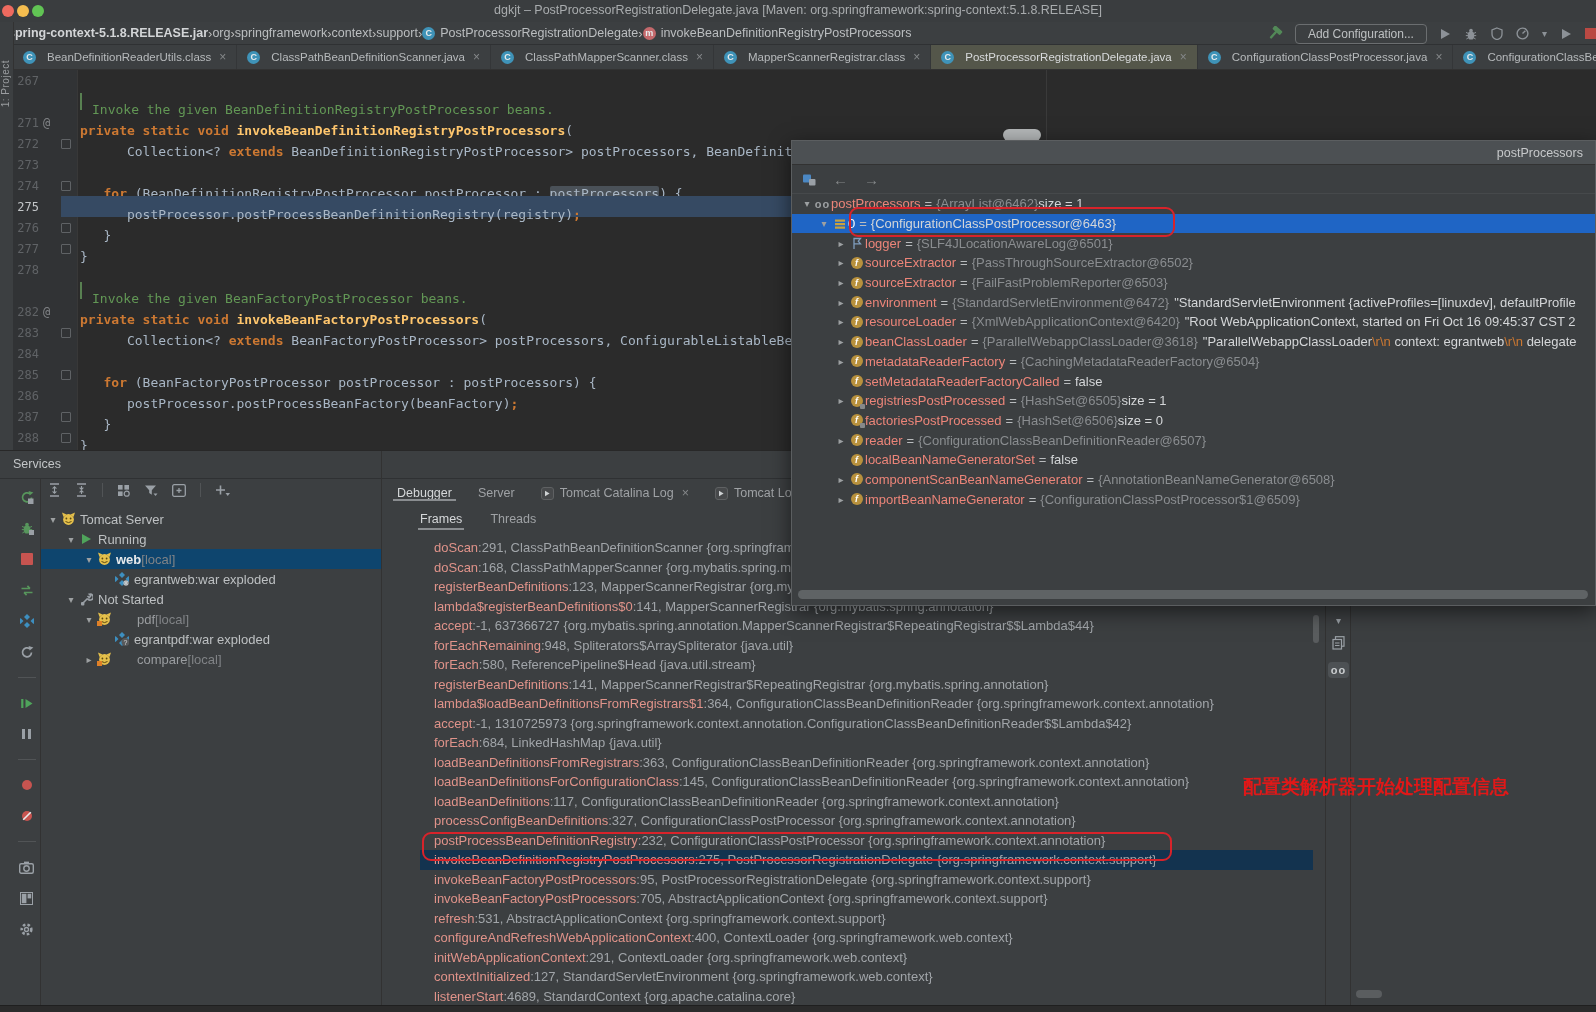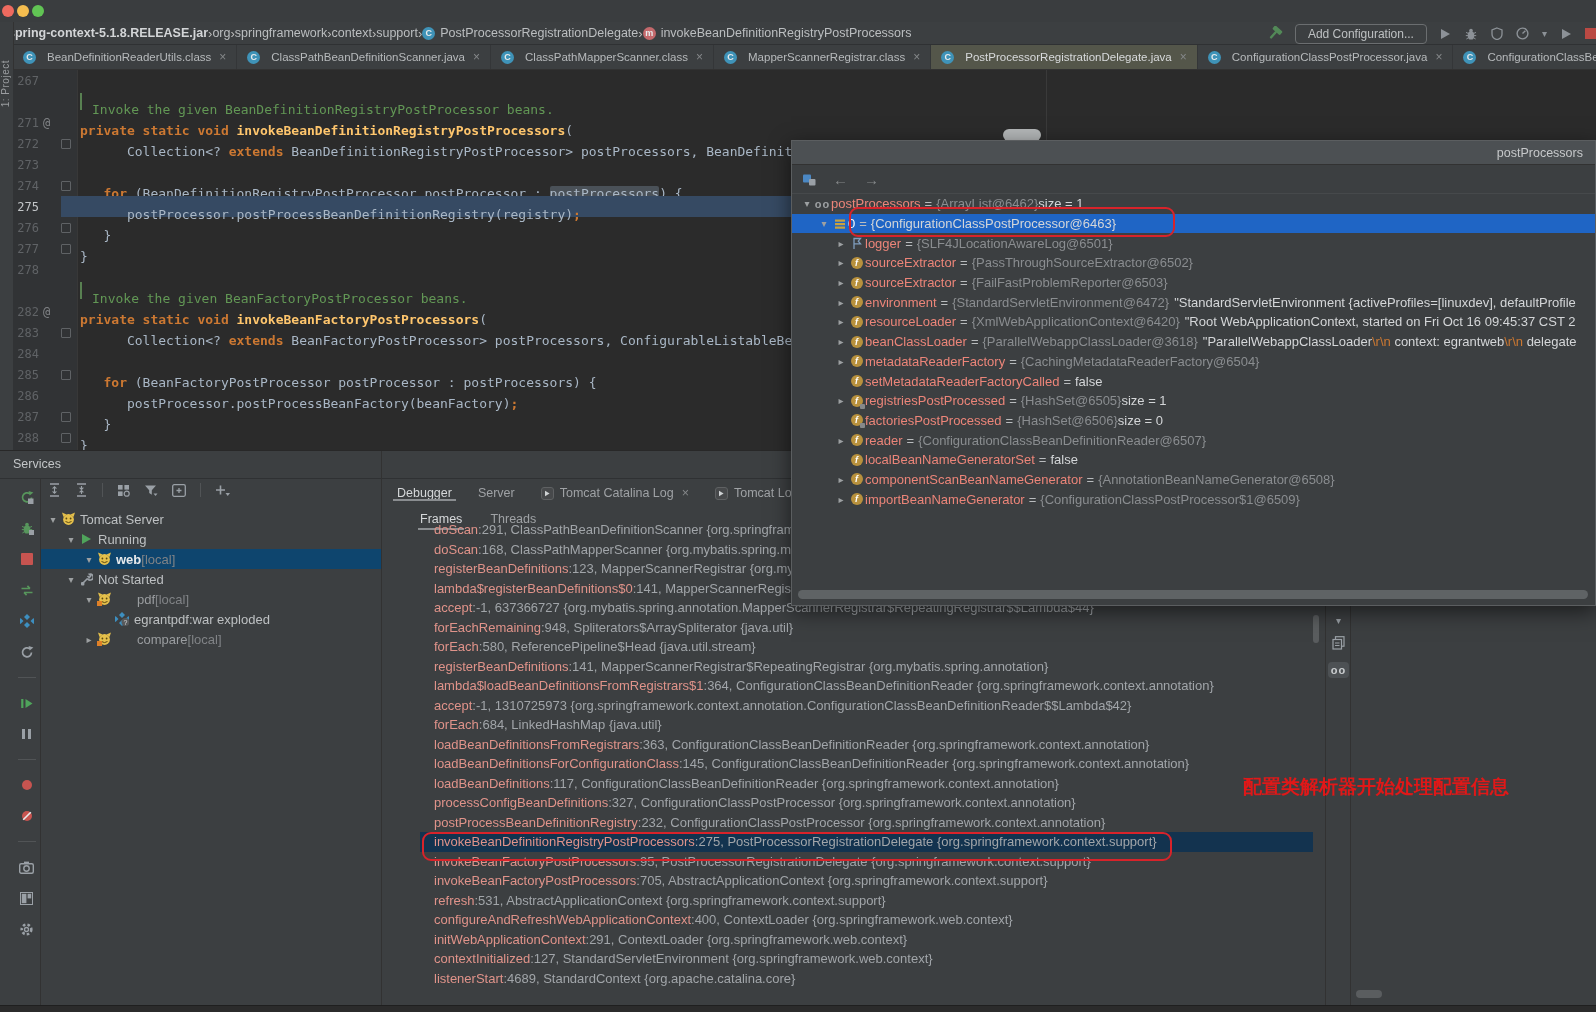--- a/index.html
+++ b/index.html
@@ -71,21 +71,21 @@
   #dbg-divider{position:absolute;left:381px;top:451px;width:1px;bottom:7px;background:#323232;}
   #dbg-tabs{position:absolute;left:397px;top:480px;height:26px;display:flex;align-items:center;gap:26px;font-size:12.5px;color:#9fa2a5;}
   .dtab{display:flex;align-items:center;gap:6px;height:16px;position:relative;white-space:nowrap;}
   .dtab.active{color:#d6d8da;}
   .dtab.active::after{content:"";position:absolute;left:-4px;right:-4px;bottom:0;height:2px;background:#8a8d90;}
   .dtab .x{color:#85888a;margin-left:2px;}
   #dbg-subtabs{position:absolute;left:420px;top:508px;height:22px;display:flex;gap:28px;font-size:12.5px;color:#9fa2a5;}
   .sstab{position:relative;display:flex;align-items:center;height:22px;}
   .sstab.active{color:#d6d8da;}
   .sstab.active::after{content:"";position:absolute;left:-2px;right:-2px;bottom:0;height:2px;background:#8a8d90;}
-  #frames{position:absolute;left:420px;top:520px;width:893px;height:469px;overflow:hidden;}
+  #frames{position:absolute;left:420px;top:538px;width:893px;height:469px;overflow:hidden;}
   .frow{height:19.5px;display:flex;align-items:center;padding-left:14px;font-size:13px;white-space:nowrap;}
   .frow.selected{background:#13334f;}
   .fmethod{color:#e0938a;}
   .frest{color:#a1a5a9;}
   
   #fr-scroll{position:absolute;left:1313px;top:615px;width:6px;height:28px;background:#5a5d5f;border-radius:3px;}
   #fr-div1{position:absolute;left:1325px;top:530px;width:1px;bottom:7px;background:#323232;}
   #fr-div2{position:absolute;left:1350px;top:530px;width:1px;bottom:7px;background:#323232;}
   #fr-icons{position:absolute;left:1327px;top:612px;width:23px;display:flex;flex-direction:column;align-items:center;gap:9px;}
   .glassbox{background:#4d5154;border-radius:4px;padding:2px 3px;color:#c9ccce;font-weight:bold;font-size:11px;letter-spacing:1px;}
@@ -120,20 +120,21 @@
 </style>
 </head>
 <body>
 
 <div id="app">
 
   <div id="titlebar">
     <span class="tl" style="left:2px;background:#ee6a5f"></span>
     <span class="tl" style="left:17px;background:#f5bd4f"></span>
     <span class="tl" style="left:32px;background:#61c454"></span>
+    <div class="title">dgkjt – PostProcessorRegistrationDelegate.java [Maven: org.springframework:spring-context:5.1.8.RELEASE]</div>
   </div>
 
   <div id="navbar">
     <div id="breadcrumbs" style="display:flex;align-items:center;">
         <span class="crumb first">
           <span class="lbl">spring-context-5.1.8.RELEASE.jar</span>
         </span>
         <span class="sep">›</span>
         <span class="crumb">
           <span class="lbl">org</span>
@@ -525,20 +526,37 @@
                 <circle cx="7.5" cy="7.5" r="5.4" fill="#e5c04b"></circle>
                 <circle cx="5.4" cy="6.5" r="0.9" fill="#5c4a12"></circle>
                 <circle cx="9.6" cy="6.5" r="0.9" fill="#5c4a12"></circle>
                 <path d="M4.5 9.5 q3 2.2 6 0" stroke="#5c4a12" stroke-width="1" fill="none"></path>
               </svg>
             </span>
           </span>
           <span class="lbl bold">web</span>
           <span class="sfx"> [local]</span>
         </div>
+        <div class="srow" style="padding-left: 60px;">
+          <span class="chev"></span>
+          <span class="sic">
+            <span style="display: inline-flex; align-items: center;">
+              <svg width="14" height="14">
+                <polygon points="7,0 10,3 7,6 4,3" fill="#3d8fc0"></polygon>
+                <polygon points="7,8 10,11 7,14 4,11" fill="#3d8fc0"></polygon>
+                <polygon points="0.5,4 3.5,7 0.5,10 -2.5,7" fill="#3d8fc0"></polygon>
+                <polygon points="13.5,4 16.5,7 13.5,10 10.5,7" fill="#3d8fc0"></polygon>
+                <g stroke="#c3c6c8" stroke-width="1.2">
+                  <path d="M11 8 v6 M8 11 h6 M8.9 8.9 l4.2 4.2 M13.1 8.9 l-4.2 4.2"></path>
+                </g>
+              </svg>
+            </span>
+          </span>
+          <span class="lbl">egrantweb:war exploded</span>
+        </div>
         <div class="srow" style="padding-left: 24px;">
           <span class="chev">▾</span>
           <span class="sic">
             <span style="display: inline-flex; align-items: center;">
               <svg width="13" height="13">
                 <path d="M2.5 10.5 L7.5 5.5 M7.5 5.5 a3 3 0 1 0 1.8-4.3 l1.5 1.5 -1.5 1.8 -1.8-1.5" stroke="#9aa0a6" stroke-width="1.6" fill="none"></path>
                 <rect x="1" y="9" width="3.4" height="3.4" rx="1" fill="#9aa0a6"></rect>
               </svg>
             </span>
           </span>

